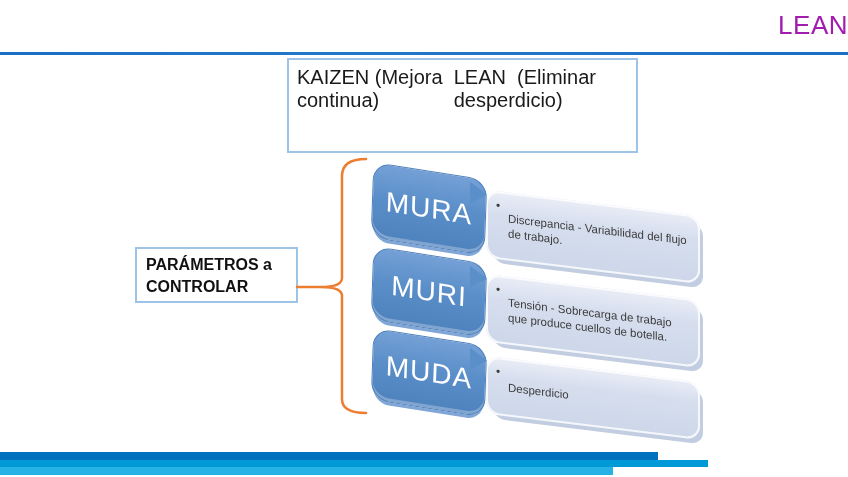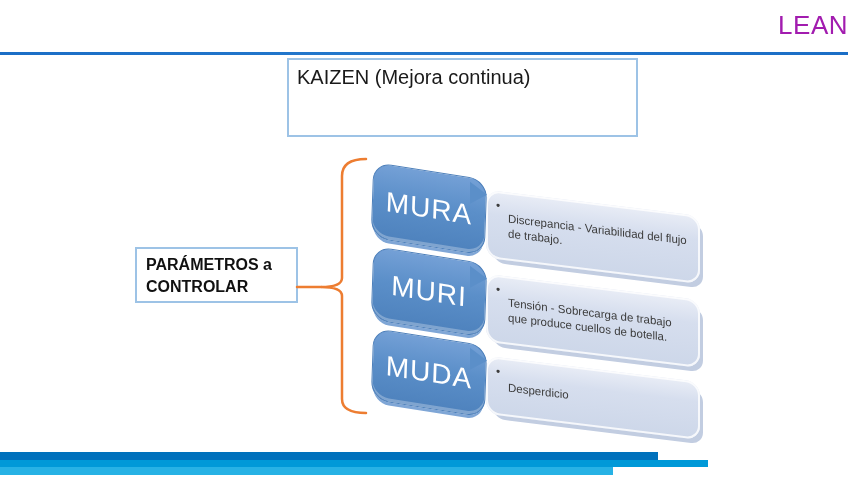--- a/index.html
+++ b/index.html
@@ -15,21 +15,21 @@
     top:10px;left:0;width:848px;text-align:right;
     font-size:26px;color:#a21caf;letter-spacing:0.5px;
   }
   .top-rule{
     top:52px;left:0;width:848px;height:3px;
     background:linear-gradient(90deg,#1b6ec6 0%,#2277cc 40%,#1b6ec6 100%);
   }
 
   
   .def-box{
-    left:287px;top:58px;width:351px;height:79px;
+    left:287px;top:58px;width:351px;height:95px;
     border:2px solid #9dc3e6;box-sizing:border-box;
     display:flex;flex-direction:row;justify-content:space-between;
     padding:6px 10px 10px 8px;
   }
   .def-line{font-size:20px;color:#1a1a1a;white-space:pre-wrap;}
 
   
   .param-box{
     left:135px;top:247px;width:163px;height:56px;
     border:2px solid #9dc3e6;box-sizing:border-box;
@@ -94,20 +94,21 @@
   .bar-light{left:0;top:467px;width:613px;height:8px;background:#27b2e5;}
 </style>
 </head>
 <body>
 
 <div class="abs title">LEAN</div>
 <div class="abs top-rule"></div>
 
 <div class="abs def-box">
   <div class="def-line">KAIZEN (Mejora continua)</div>
+  <div class="def-line">LEAN  (Eliminar desperdicio)</div>
 </div>
 
 <div class="abs param-box">
   <span>PARÁMETROS a CONTROLAR</span>
 </div>
 
 <svg class="abs brace" width="92" height="278" viewBox="0 0 92 278">
   <path d="M 7 137 L 31 137" fill="none" stroke="#ED7D31" stroke-width="2.5" stroke-linecap="round"></path>
   <path d="M 76 9 Q 52 9 52 26 L 52 128 Q 52 137 31 137 Q 52 137 52 146 L 52 249 Q 52 263 76 263" fill="none" stroke="#ED7D31" stroke-width="2.5" stroke-linecap="round"></path>
 </svg>

